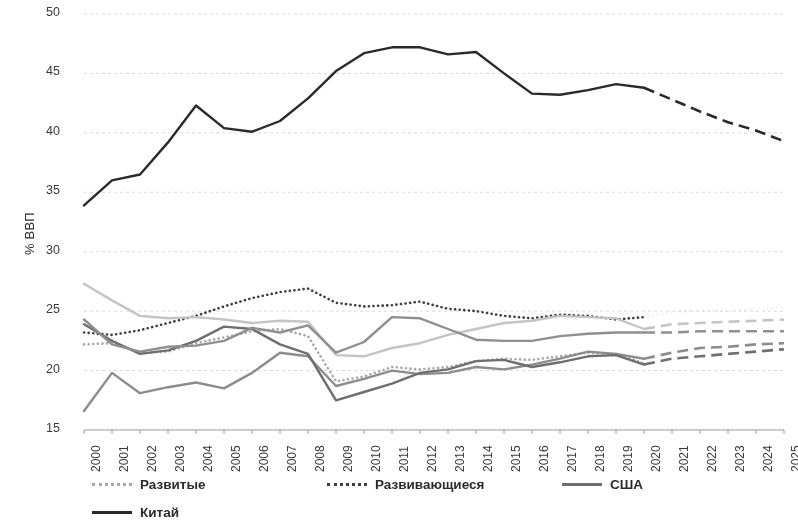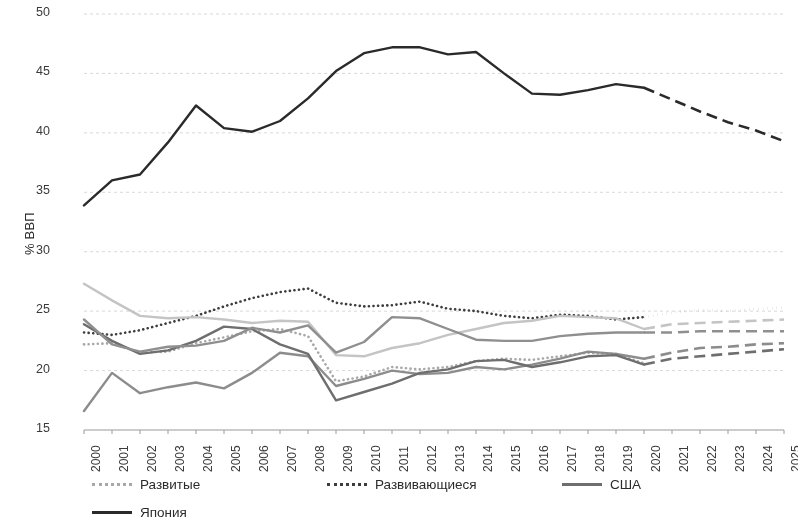--- a/index.html
+++ b/index.html
@@ -27,21 +27,21 @@
     color: #2b2b2b;
     transform: rotate(-90deg);
     transform-origin: left top;
     white-space: nowrap;
     letter-spacing: 0.2px;
   }
   .ytick {
     position: absolute;
     font-size: 12.5px;
     color: #3a3a3a;
-    text-align: left;
+    text-align: center;
     width: 34px;
   }
   .xtick {
     position: absolute;
     font-size: 12px;
     color: #3a3a3a;
     transform: rotate(-90deg);
     transform-origin: left top;
     white-space: nowrap;
   }
@@ -62,21 +62,21 @@
     font-size: 13.5px;
     color: #2b2b2b;
   }
   .legend-swatch {
     width: 40px;
     height: 0;
     border-top-width: 3px;
     border-top-style: solid;
     display: inline-block;
   }
-  .legend-label { white-space: nowrap; }
+  .legend-label { white-space: nowrap; font-weight: bold; }
 </style>
 </head>
 <body>
 
 <div id="chart-root">
   <div class="axis-title" id="y-axis-title" style="left: 22px; top: 255px;">% ВВП</div>
   <svg id="plot" width="798" height="529">
       <line x1="84" x2="784" y1="430" y2="430" stroke="#9a9a9a" stroke-width="1"></line>
       <line x1="84" x2="784" y1="370.57142857142856" y2="370.57142857142856" stroke="#d9d9d9" stroke-width="1" stroke-dasharray="3,3"></line>
       <line x1="84" x2="784" y1="311.14285714285717" y2="311.14285714285717" stroke="#d9d9d9" stroke-width="1" stroke-dasharray="3,3"></line>
@@ -134,16 +134,16 @@
       <div class="legend-item">
         <span class="legend-swatch" style="border-top-color: rgb(61, 61, 61); border-top-style: dotted;"></span>
         <span class="legend-label">Развивающиеся</span>
       </div>
       <div class="legend-item">
         <span class="legend-swatch" style="border-top-color: rgb(110, 110, 110); border-top-style: solid;"></span>
         <span class="legend-label">США</span>
       </div>
       <div class="legend-item">
         <span class="legend-swatch" style="border-top-color: rgb(42, 42, 42); border-top-style: solid;"></span>
-        <span class="legend-label">Япония</span>
+        <span class="legend-label">Китай</span>
       </div>
     </div>
 <div class="ytick" style="left: 36px; top: 421px;">15</div><div class="ytick" style="left: 36px; top: 361.571px;">20</div><div class="ytick" style="left: 36px; top: 302.143px;">25</div><div class="ytick" style="left: 36px; top: 242.714px;">30</div><div class="ytick" style="left: 36px; top: 183.286px;">35</div><div class="ytick" style="left: 36px; top: 123.857px;">40</div><div class="ytick" style="left: 36px; top: 64.4286px;">45</div><div class="ytick" style="left: 36px; top: 5px;">50</div><div class="xtick" style="left: 89px; top: 472px;">2000</div><div class="xtick" style="left: 117px; top: 472px;">2001</div><div class="xtick" style="left: 145px; top: 472px;">2002</div><div class="xtick" style="left: 173px; top: 472px;">2003</div><div class="xtick" style="left: 201px; top: 472px;">2004</div><div class="xtick" style="left: 229px; top: 472px;">2005</div><div class="xtick" style="left: 257px; top: 472px;">2006</div><div class="xtick" style="left: 285px; top: 472px;">2007</div><div class="xtick" style="left: 313px; top: 472px;">2008</div><div class="xtick" style="left: 341px; top: 472px;">2009</div><div class="xtick" style="left: 369px; top: 472px;">2010</div><div class="xtick" style="left: 397px; top: 472px;">2011</div><div class="xtick" style="left: 425px; top: 472px;">2012</div><div class="xtick" style="left: 453px; top: 472px;">2013</div><div class="xtick" style="left: 481px; top: 472px;">2014</div><div class="xtick" style="left: 509px; top: 472px;">2015</div><div class="xtick" style="left: 537px; top: 472px;">2016</div><div class="xtick" style="left: 565px; top: 472px;">2017</div><div class="xtick" style="left: 593px; top: 472px;">2018</div><div class="xtick" style="left: 621px; top: 472px;">2019</div><div class="xtick" style="left: 649px; top: 472px;">2020</div><div class="xtick" style="left: 677px; top: 472px;">2021</div><div class="xtick" style="left: 705px; top: 472px;">2022</div><div class="xtick" style="left: 733px; top: 472px;">2023</div><div class="xtick" style="left: 761px; top: 472px;">2024</div><div class="xtick" style="left: 789px; top: 472px;">2025</div></div>
 
 </body></html>

